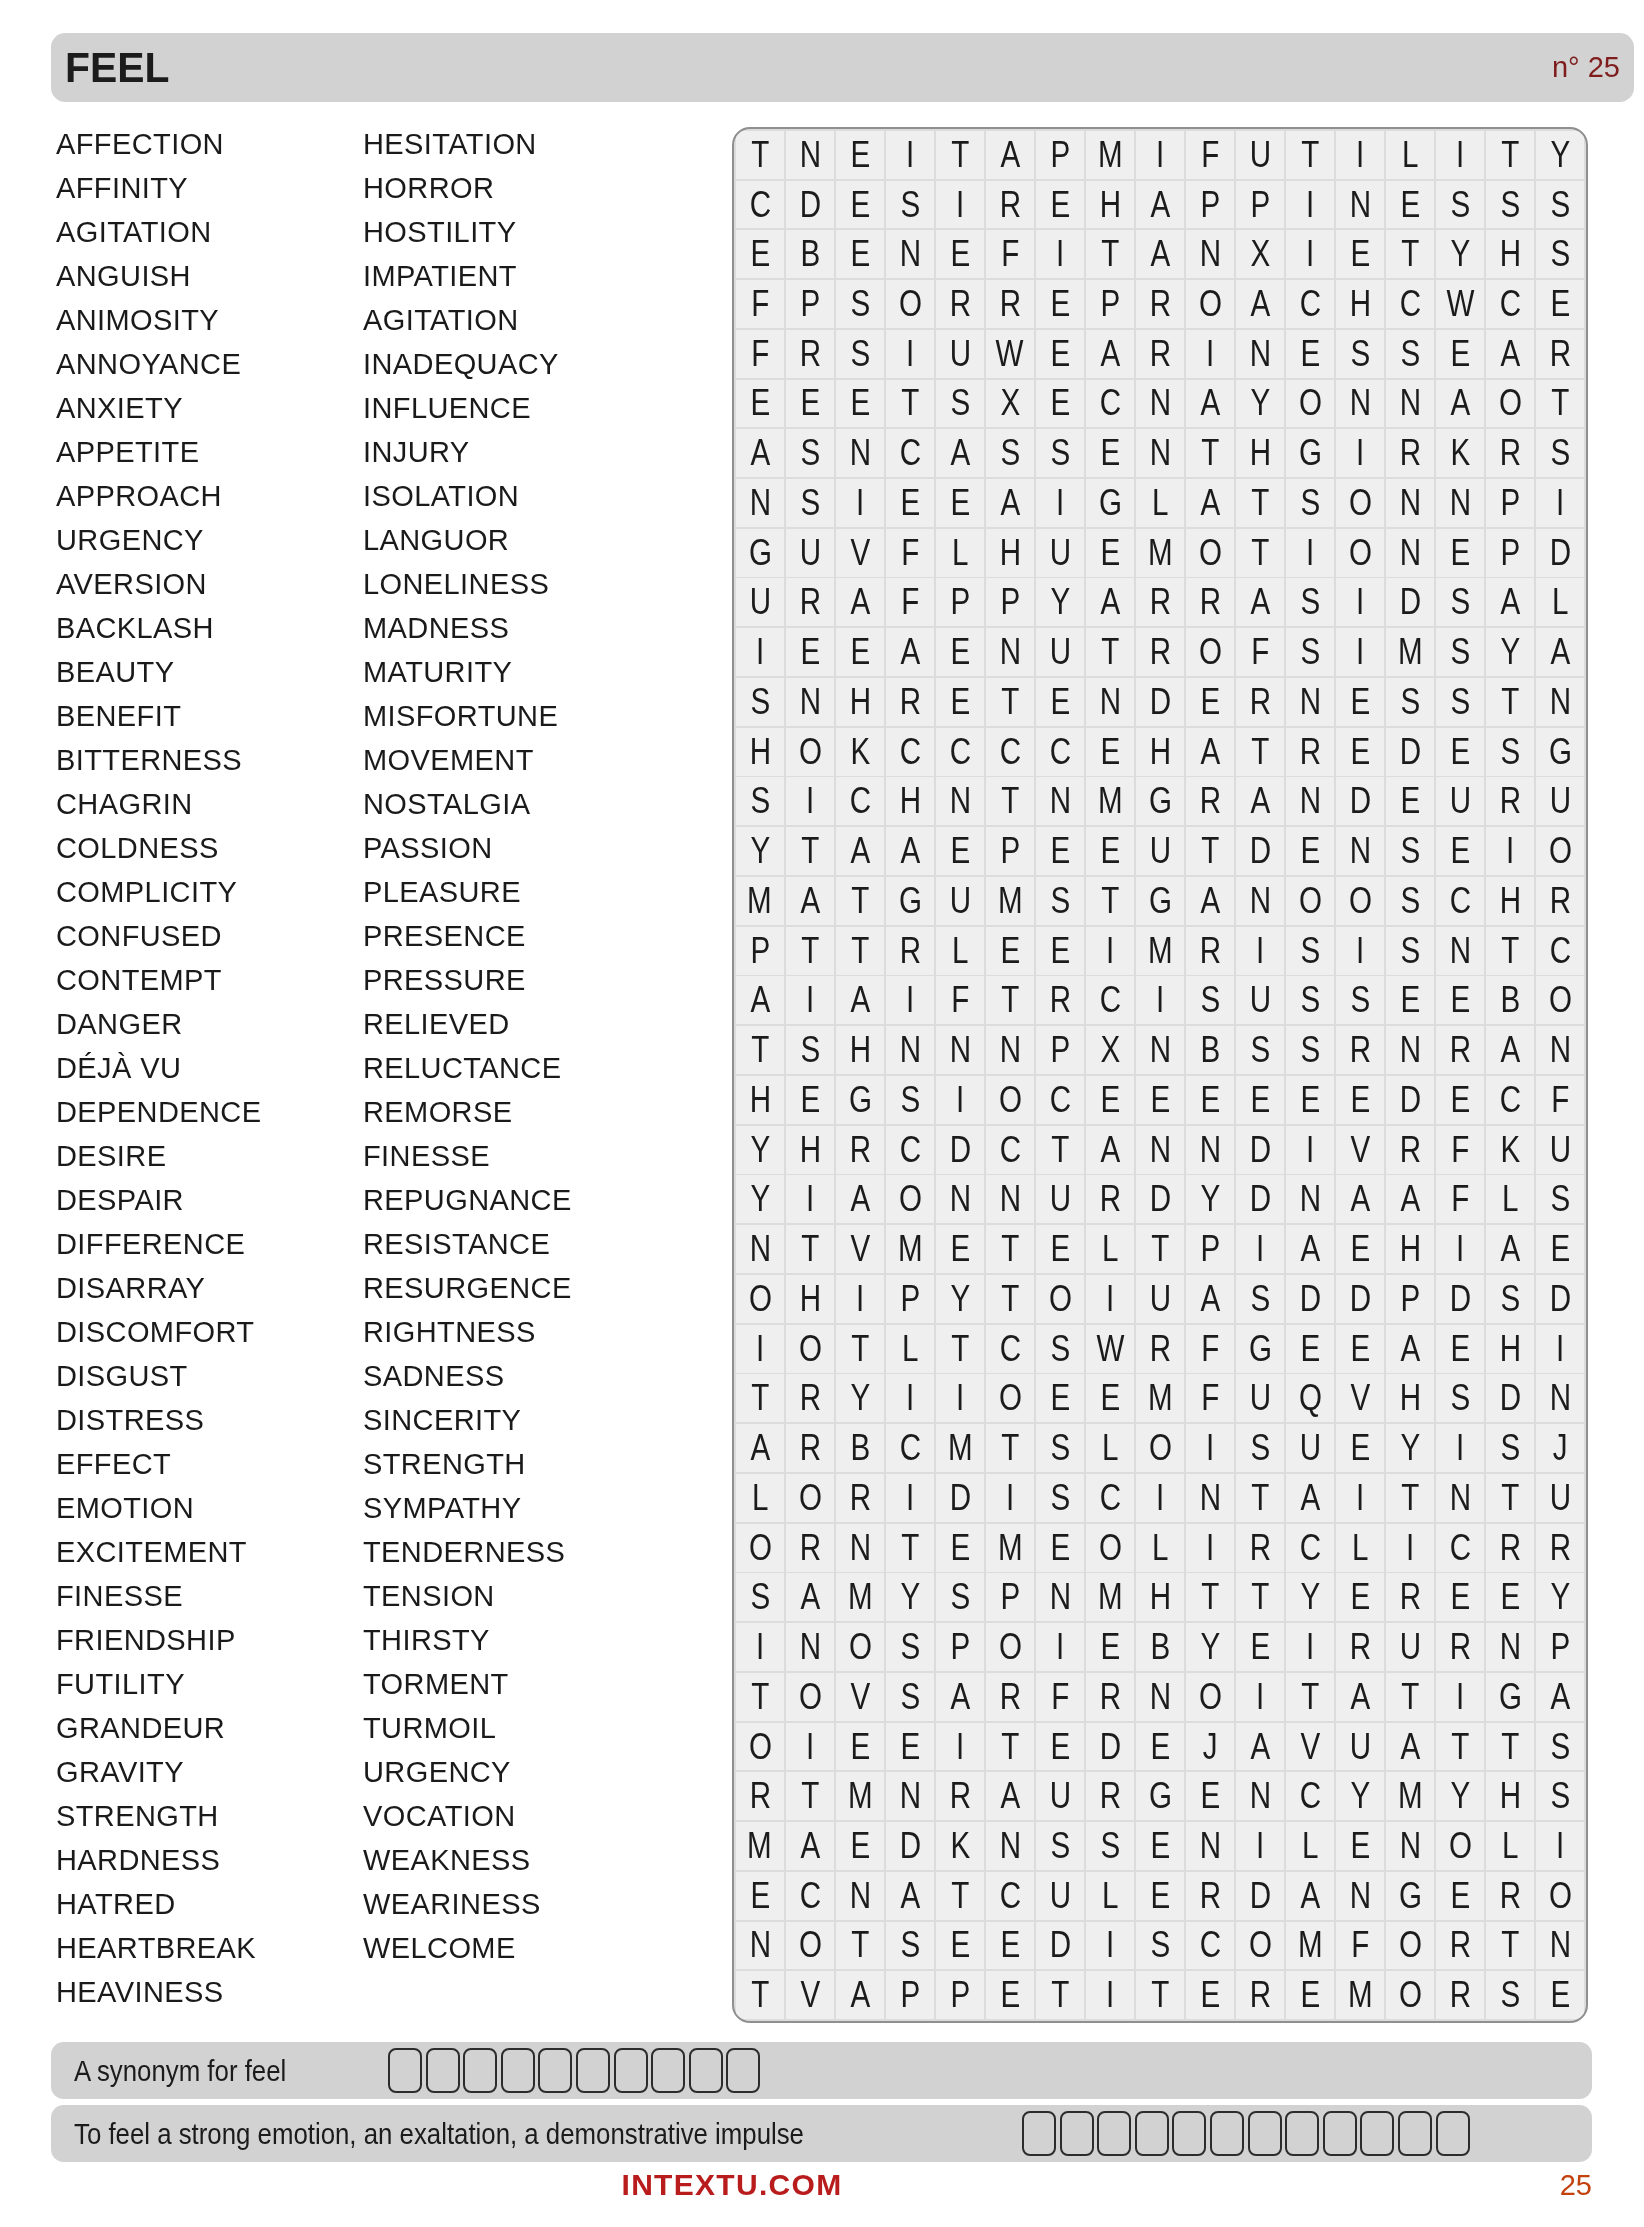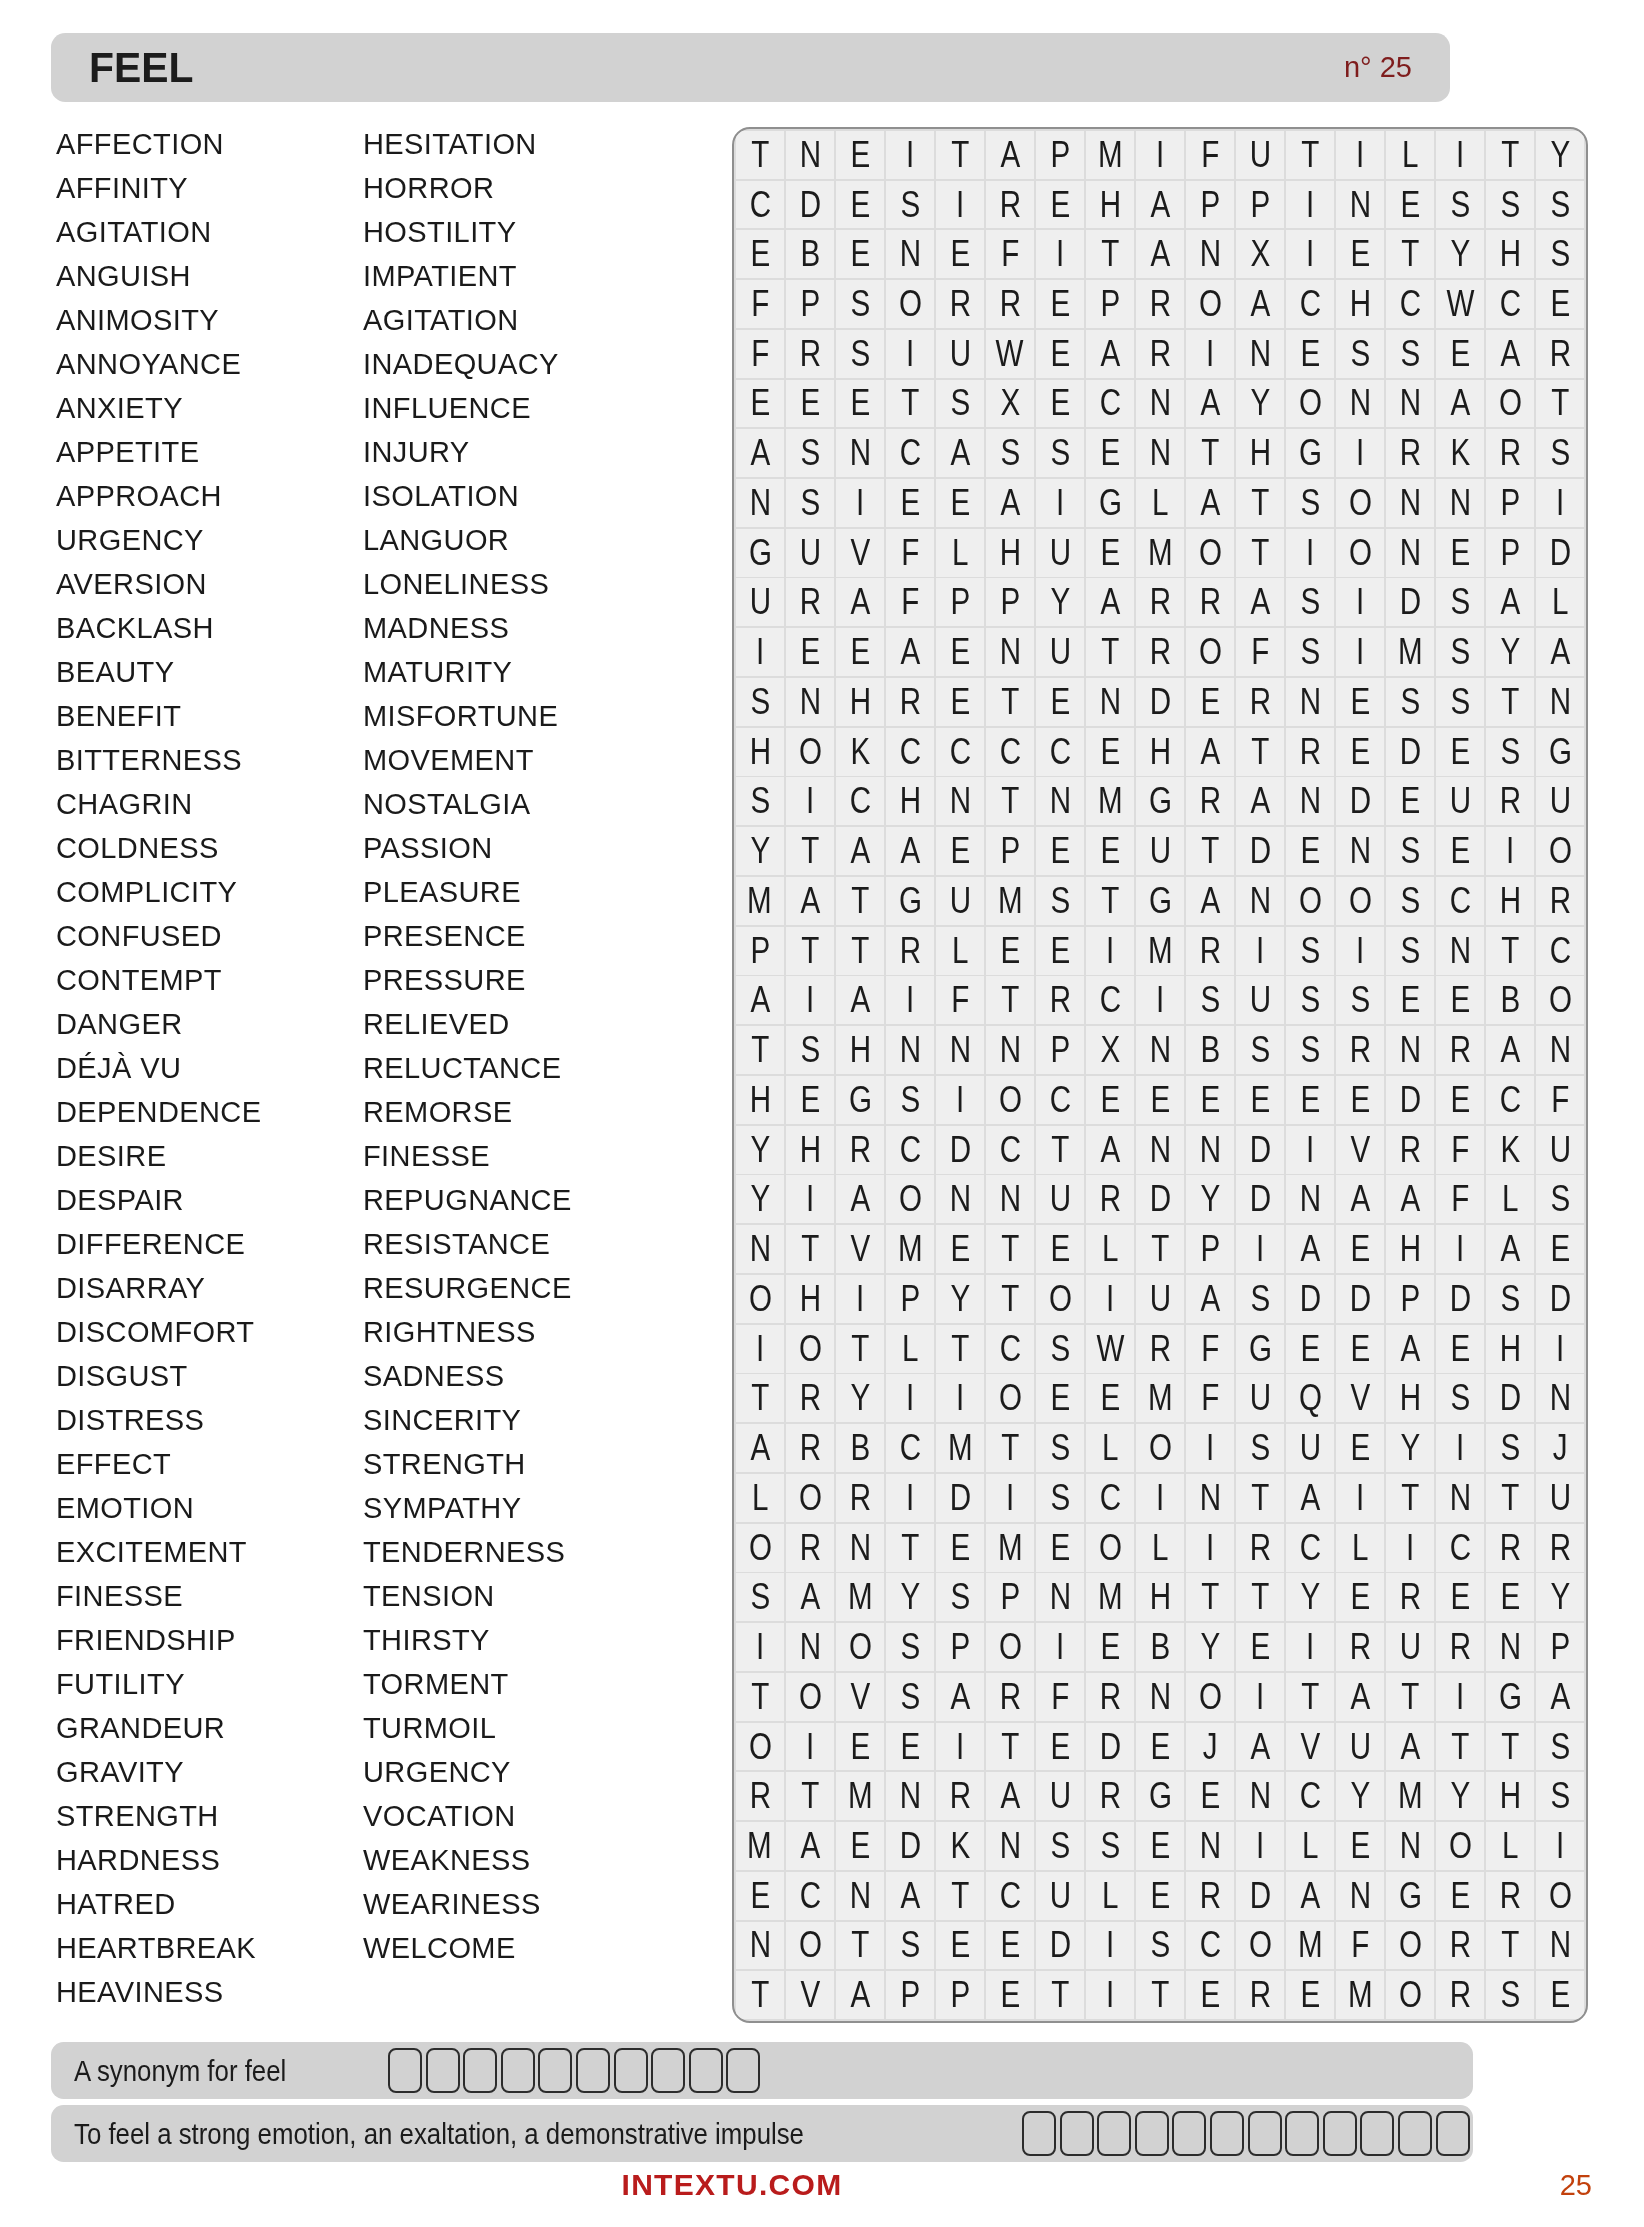--- a/index.html
+++ b/index.html
@@ -2,23 +2,23 @@
 <html style="font-size:14.3px"><head>
 <meta charset="utf-8">
 <style>
   html,body{margin:0;padding:0;}
   body{
     width:1644px;height:2228px;position:relative;background:#ffffff;
     font-family:"Liberation Sans", sans-serif;color:#1a1a1a;overflow:hidden;
   }
   
   .header-bar{
-    position:absolute;left:51px;top:33px;width:1399px;height:69px;
+    position:absolute;left:51px;top:33px;width:1583px;height:69px;
     background:#d2d2d2;border-radius:14.3px;display:flex;align-items:center;
-    justify-content:space-between;padding:0 38px;box-sizing:border-box;
+    justify-content:space-between;padding:0 14px;box-sizing:border-box;
   }
   .puzzle-title{
     font-size:43px;font-weight:700;letter-spacing:0px;color:#1c1c1c;
     transform:scaleX(0.95);transform-origin:left center;white-space:nowrap;
   }
   .puzzle-number{font-size:29px;color:#7f1d1d;white-space:nowrap;}
   
   .word-column{position:absolute;top:122px;}
   .word-column.col1{left:56px;}
   .word-column.col2{left:363px;}
@@ -34,21 +34,21 @@
     display:grid;grid-template-columns:repeat(17,1fr);
     grid-template-rows:repeat(38,1fr);gap:1.8px;padding:1.8px;
   }
   .cell{
     background:#efefef;display:flex;align-items:center;justify-content:center;
     font-size:37px;color:#1b1b1b;
   }
   .cell span{display:inline-block;transform:scaleX(0.8);}
   
   .clue-bar{
-    position:absolute;left:51px;width:1422px;height:57px;background:#d2d2d2;
+    position:absolute;left:51px;width:1541px;height:57px;background:#d2d2d2;
     border-radius:12.5px;box-sizing:border-box;display:flex;align-items:center;
     padding:0 23px;
   }
   .clue-bar.first{top:2042px;}
   .clue-bar.second{top:2105px;}
   .clue-label{
     font-size:30px;color:#1b1b1b;white-space:nowrap;
     transform:scaleX(0.86);transform-origin:left center;
   }
   .answer-boxes{position:absolute;top:6.2px;display:flex;gap:3.6px;}

